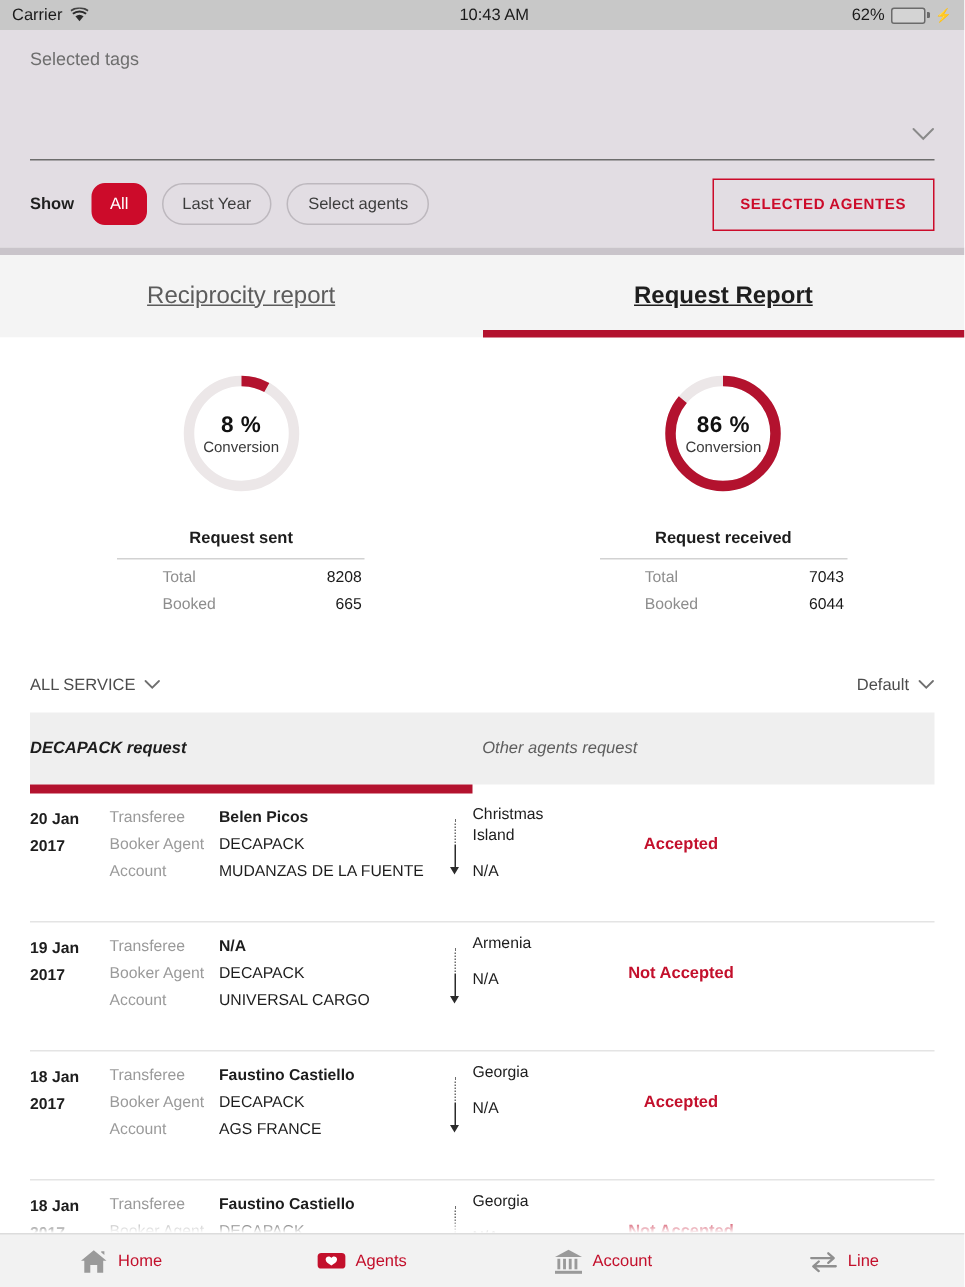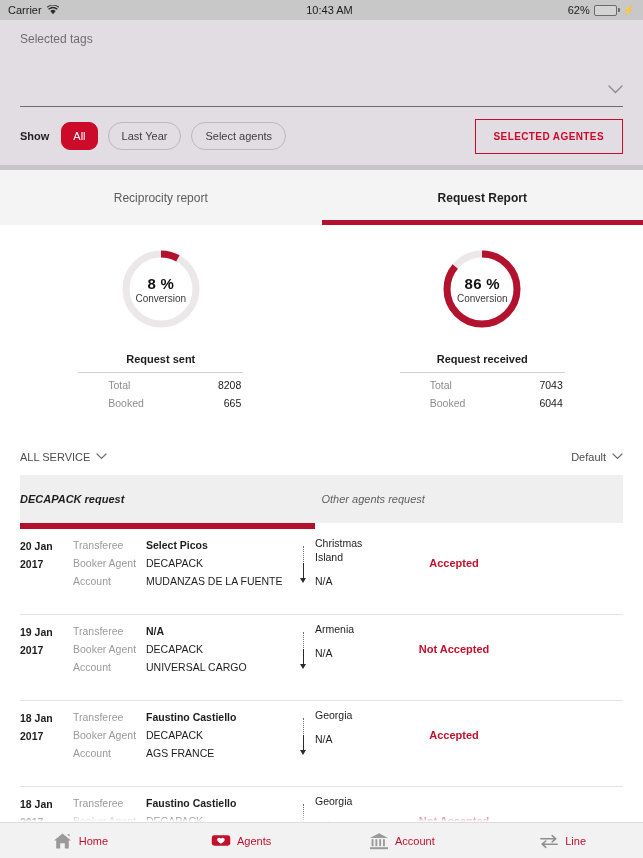--- a/index.html
+++ b/index.html
@@ -64,21 +64,21 @@
     margin-left: auto; border: 1px solid #cc0b2a; color: #cc0b2a;
     background: transparent; font-size: 10px; font-weight: bold;
     letter-spacing: .4px; padding: 11px 18px; min-width: 130px;
     text-align: center; cursor: pointer;
   }
   .panel-bottom-edge { height: 5px; background: #c9c4ca; }
 
   
   .tabs { display: flex; background: #f4f4f4; height: 55px; }
   .tab { flex: 1; display: flex; align-items: center; justify-content: center;
-         font-size: 12px; color: #5c5c5c; cursor: pointer; position: relative; }
+         font-size: 16px; color: #5c5c5c; cursor: pointer; position: relative; text-decoration: underline; }
   .tab.active { color: #1e1e1e; font-weight: bold; }
   .tab.active::after {
     content: ""; position: absolute; left: 0; right: 0; bottom: 0;
     height: 5px; background: #b3122e;
   }
 
   
   .stats { display: flex; background: #ffffff; padding: 22px 0 30px 0; }
   .stat-col { flex: 1; display: flex; flex-direction: column; align-items: center; }
   .donut { width: 84px; height: 84px; position: relative; }
@@ -300,21 +300,21 @@
         <div class="c-date">
           <div>20 Jan</div>
           <div>2017</div>
         </div>
         <div class="c-keys">
           <div>Transferee</div>
           <div>Booker Agent</div>
           <div>Account</div>
         </div>
         <div class="c-vals">
-          <div class="first">Select Picos</div>
+          <div class="first">Belen Picos</div>
           <div>DECAPACK</div>
           <div>MUDANZAS DE LA FUENTE</div>
         </div>
         <div class="c-arrow">
           <div class="arrow-dots"></div>
           <div class="arrow-shaft"></div>
         </div>
         <div class="c-dest">
           <div>Christmas Island</div>
           <div class="na">N/A</div>

